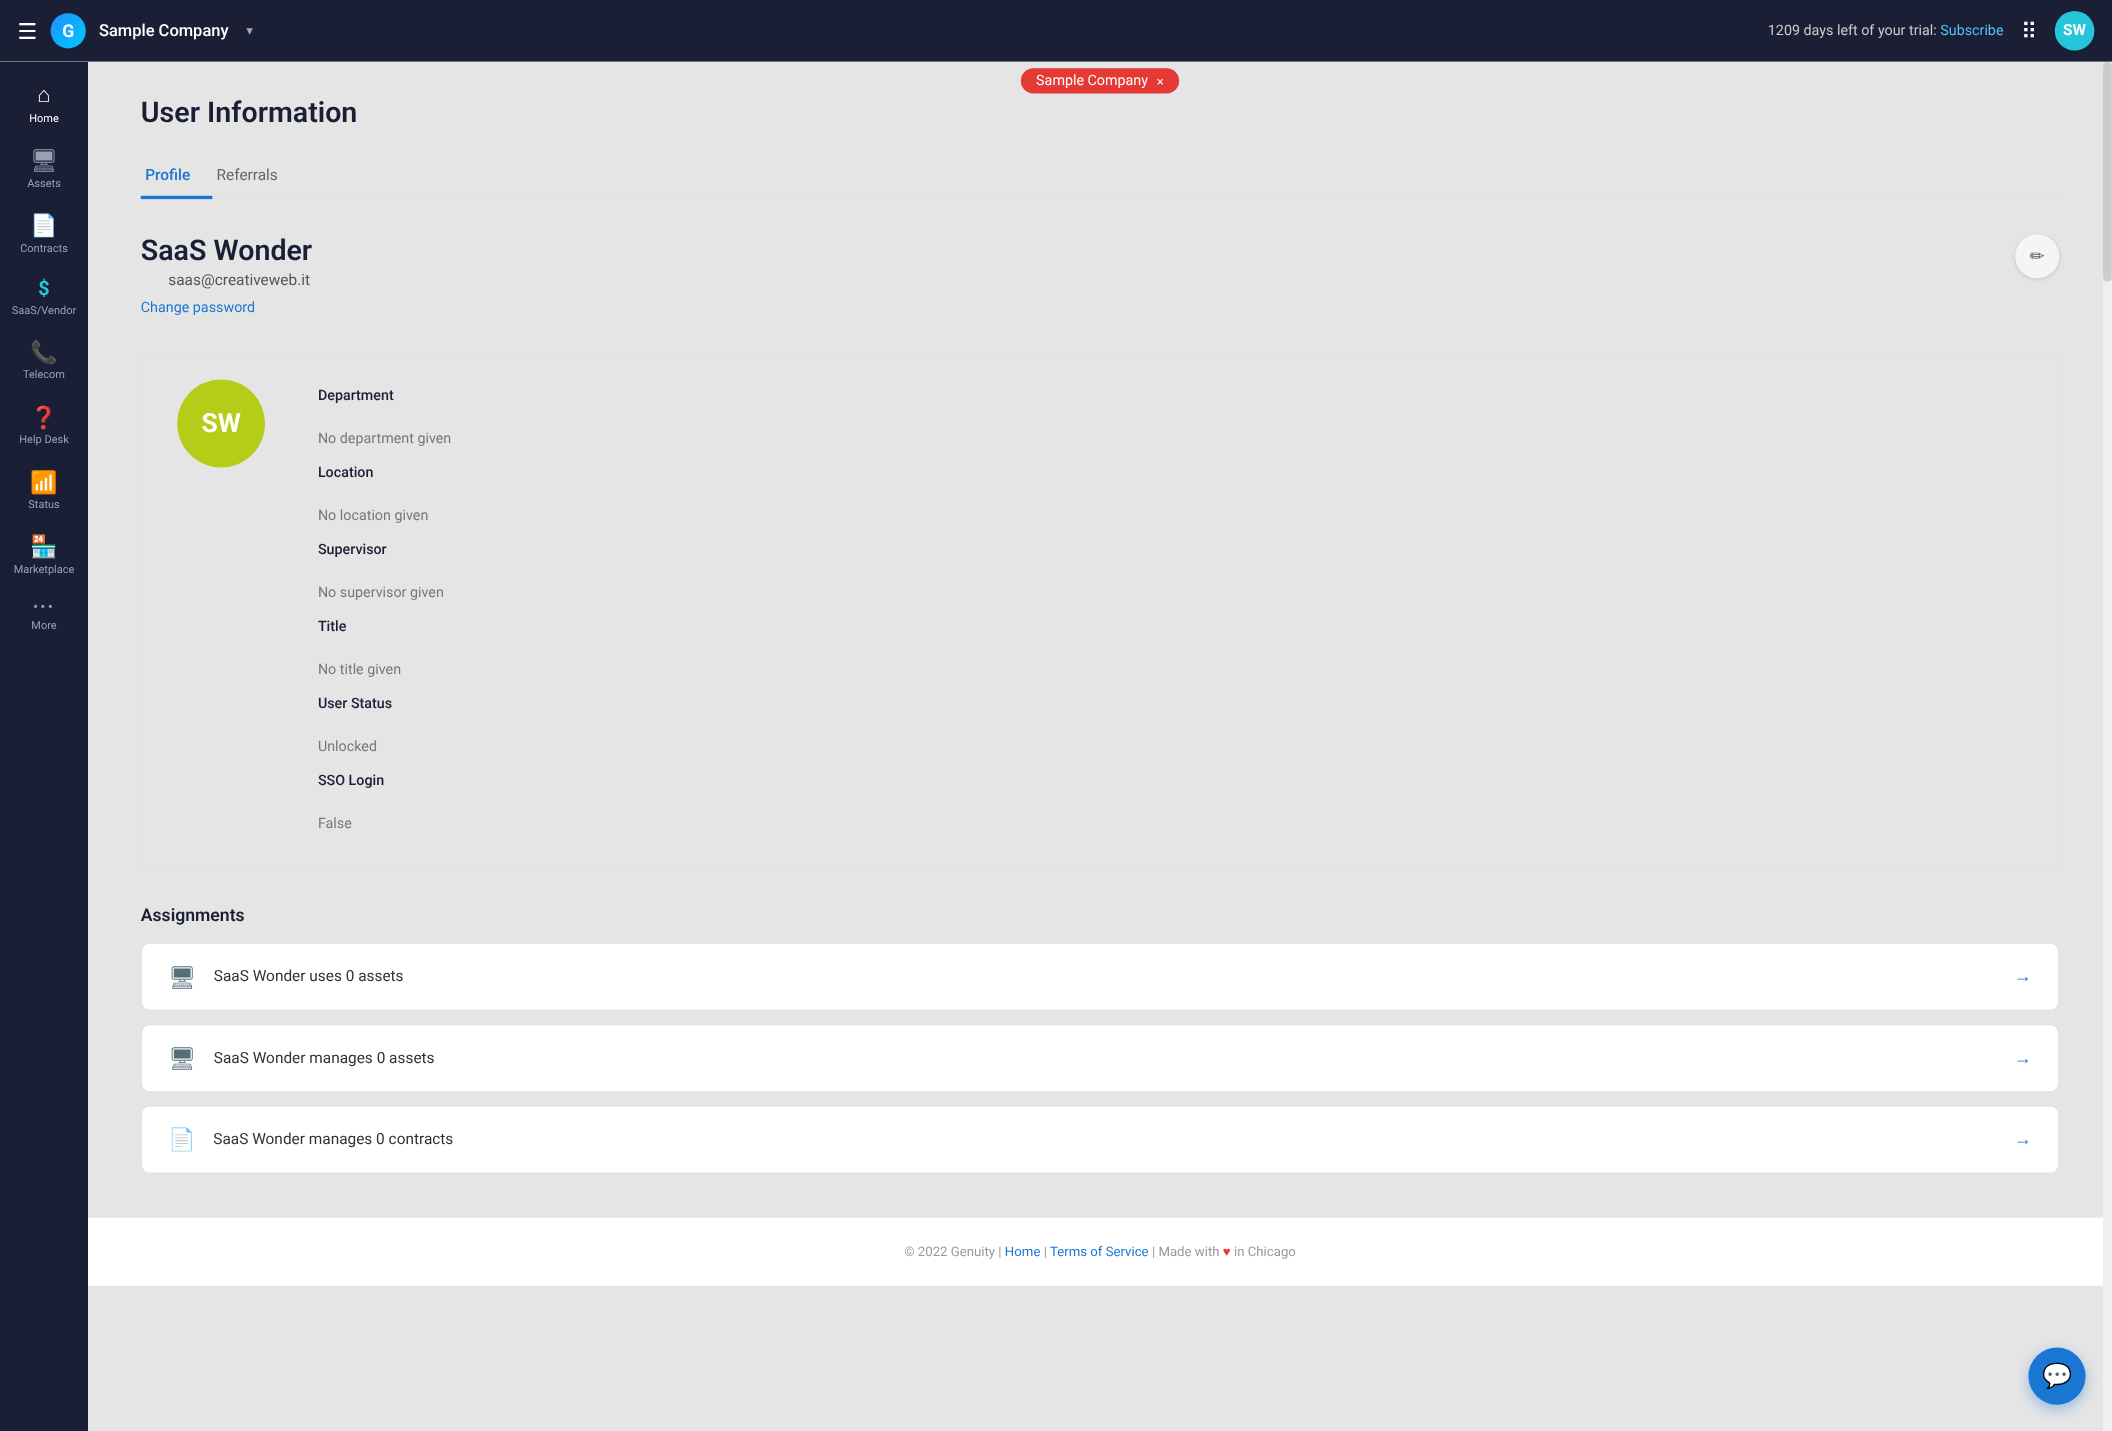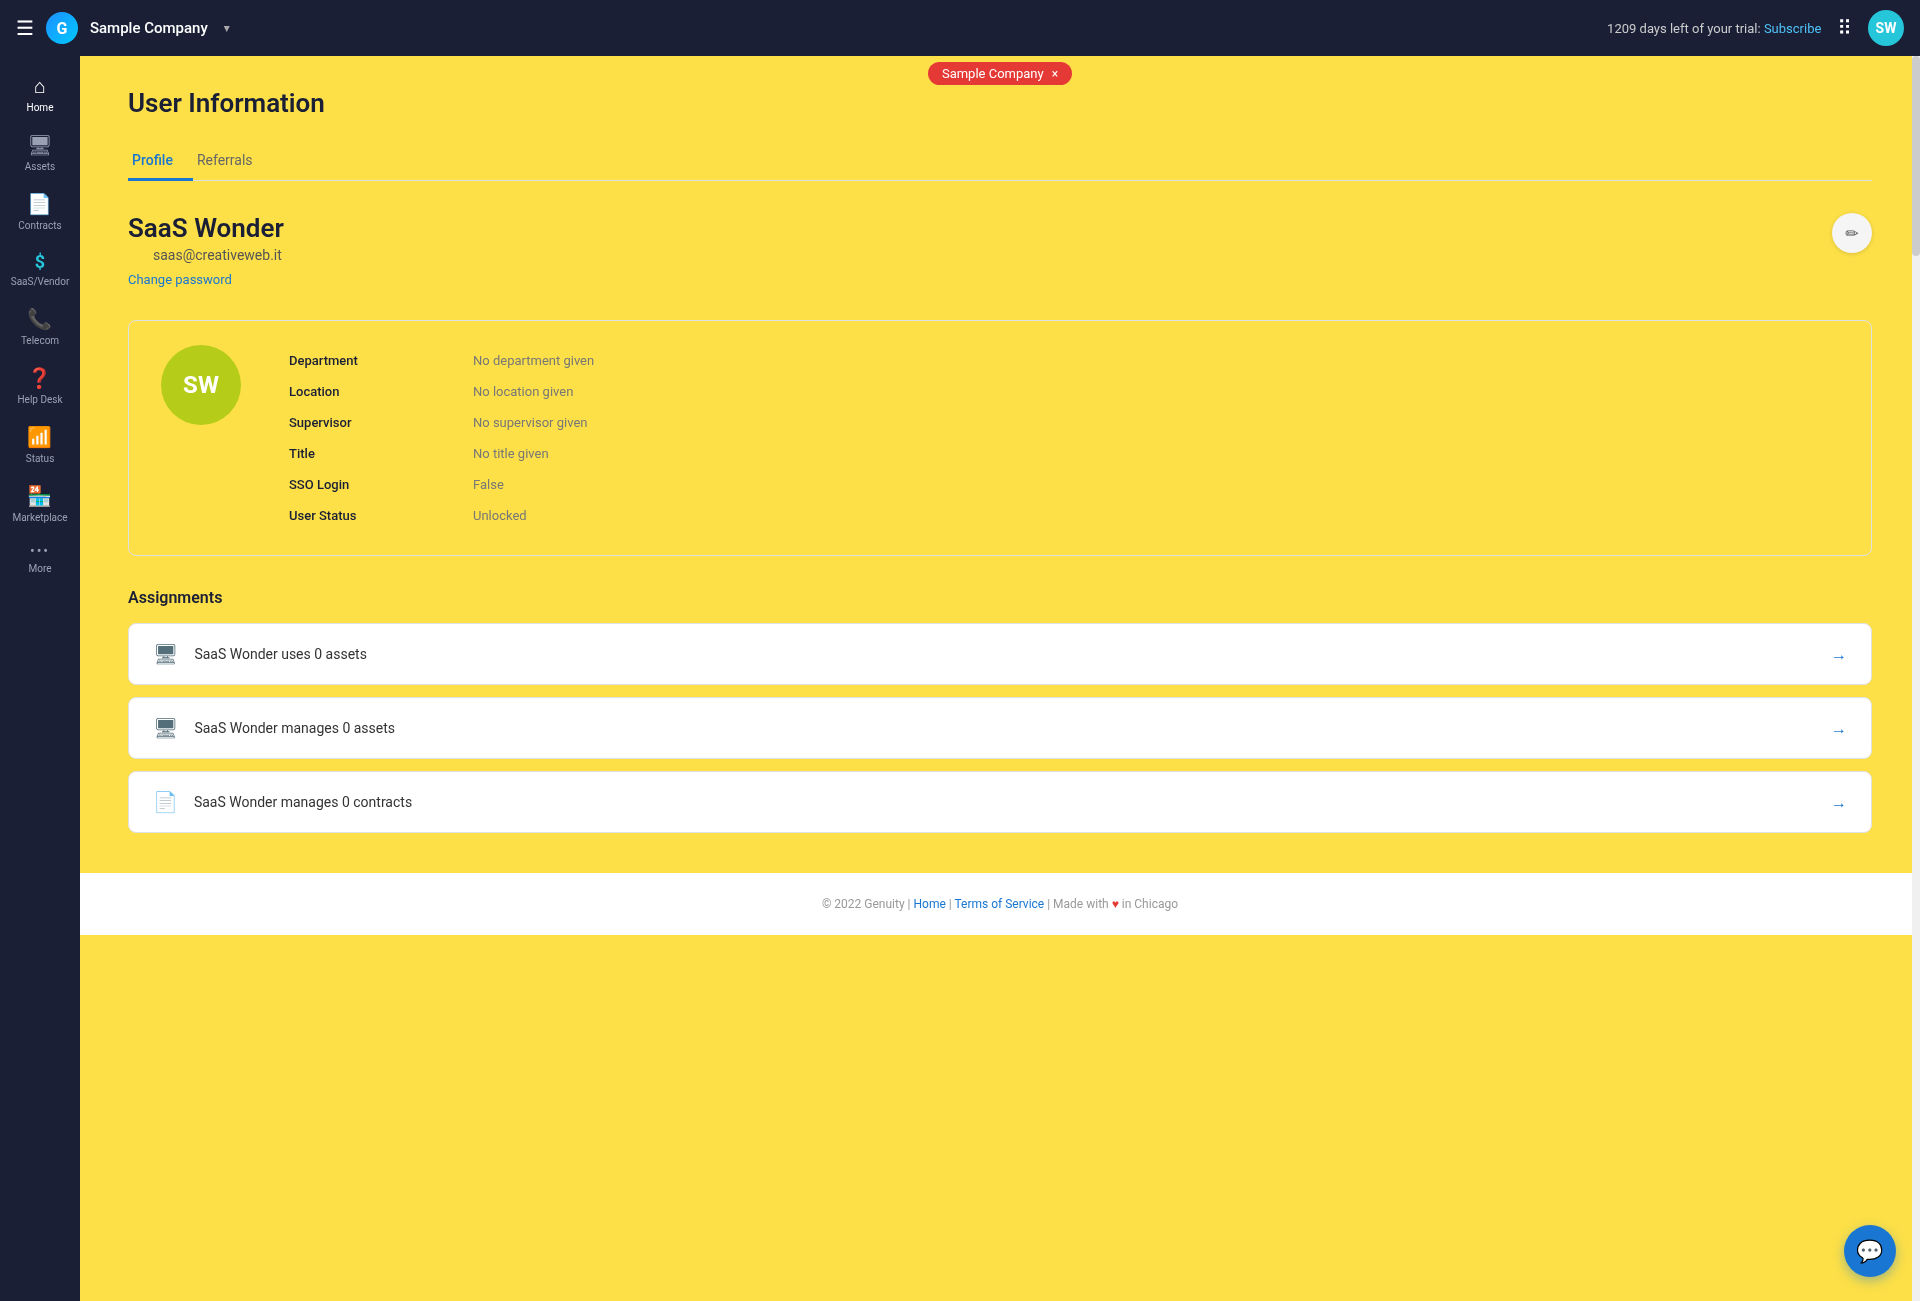--- a/index.html
+++ b/index.html
@@ -100,21 +100,21 @@
     }
     .sidebar-item.active { color: #fff; }
     .sidebar-icon { font-size: 20px; }
     .sidebar-label { font-size: 10px; text-align: center; }
 
     
     .main-content {
       margin-top: 56px;
       margin-left: 80px;
       padding: 32px 48px;
-      background: #fde047;
+      background: #e5e5e5;
       min-height: calc(1301px - 56px);
     }
 
     .page-title {
       font-size: 26px;
       font-weight: 600;
       color: #1a1f36;
       margin-bottom: 24px;
     }
 
@@ -160,21 +160,21 @@
     }
     .user-avatar-large {
       width: 80px; height: 80px;
       background: #b5cc18;
       border-radius: 50%;
       display: flex; align-items: center; justify-content: center;
       color: #fff; font-size: 24px; font-weight: bold;
       flex-shrink: 0;
     }
     .info-table { flex: 1; }
-    .info-row { display: flex; padding: 8px 0; gap: 24px; }
+    .info-row { display: flex; padding: 8px 0; gap: 24px; flex-direction: column; }
     .info-label { width: 160px; font-size: 13px; color: #1a1f36; font-weight: 500; flex-shrink: 0; }
     .info-value { font-size: 13px; color: #777; }
 
     
     .assignment-card {
       border: 1px solid #e0e0e0;
       border-radius: 8px;
       padding: 18px 24px;
       display: flex;
       align-items: center;
@@ -329,26 +329,26 @@
       </div>
       <div class="info-row">
         <span class="info-label">Supervisor</span>
         <span class="info-value">No supervisor given</span>
       </div>
       <div class="info-row">
         <span class="info-label">Title</span>
         <span class="info-value">No title given</span>
       </div>
       <div class="info-row">
+        <span class="info-label">User Status</span>
+        <span class="info-value">Unlocked</span>
+      </div>
+      <div class="info-row">
         <span class="info-label">SSO Login</span>
         <span class="info-value">False</span>
-      </div>
-      <div class="info-row">
-        <span class="info-label">User Status</span>
-        <span class="info-value">Unlocked</span>
       </div>
     </div>
   </div>
 
   <div class="section-title">Assignments</div>
 
   <div class="assignment-card">
     <div class="assignment-left">
       <span class="assignment-icon">🖥</span>
       <span class="assignment-text">SaaS Wonder uses 0 assets</span>

